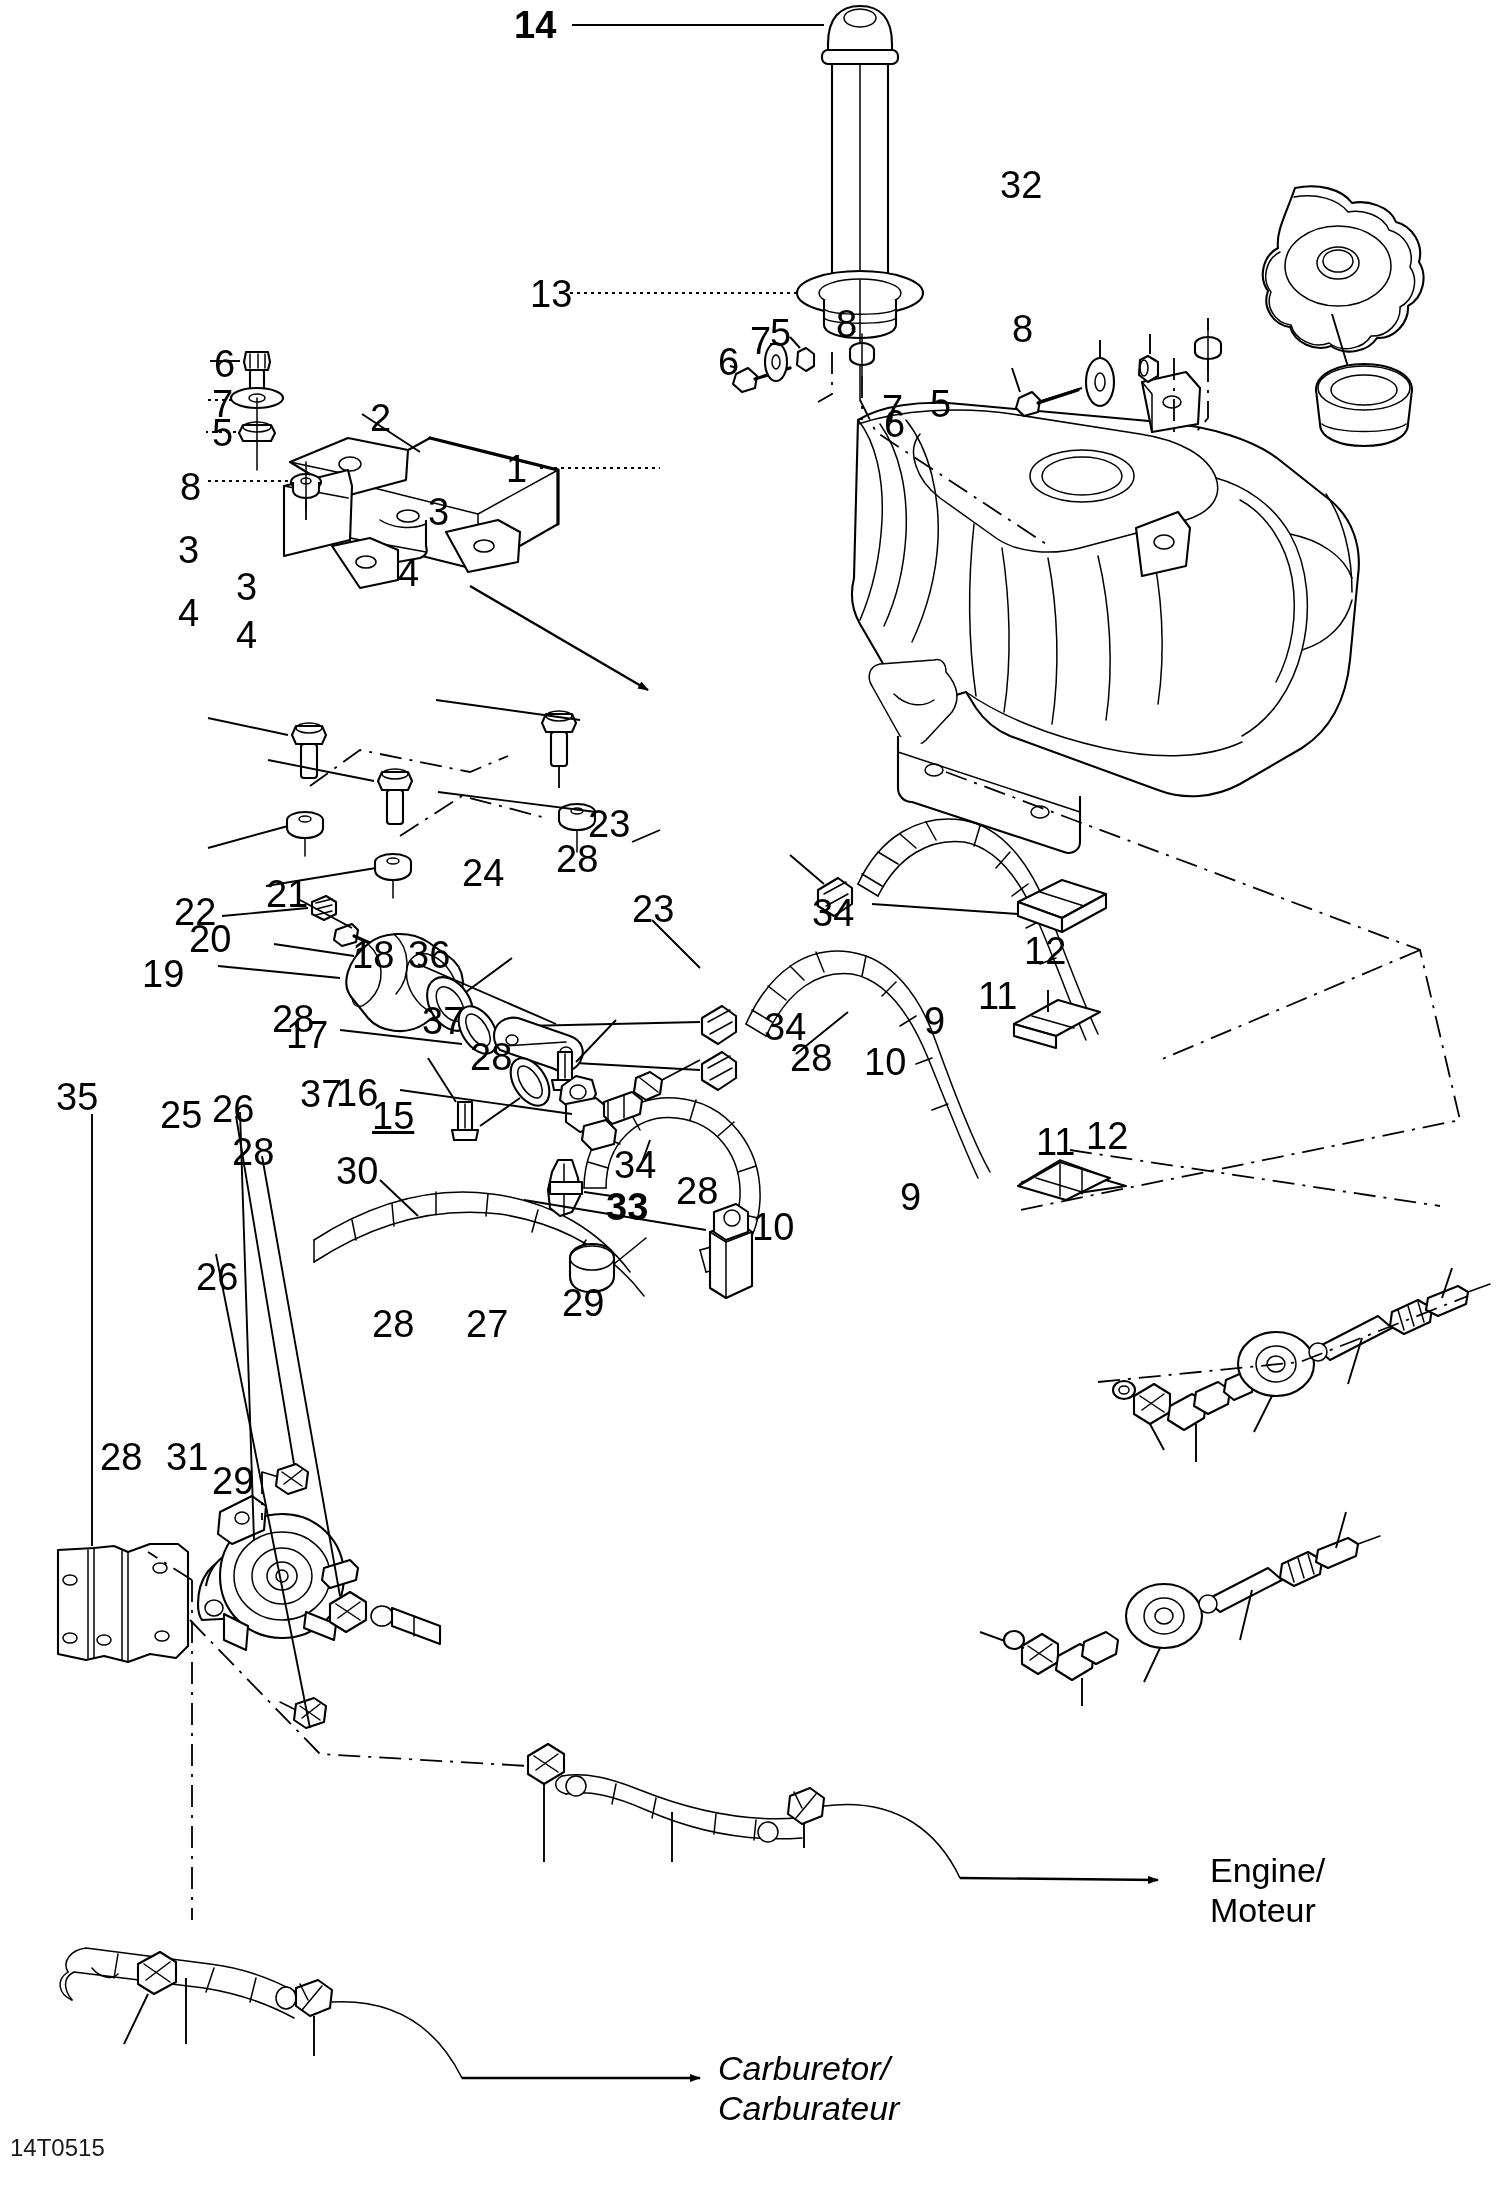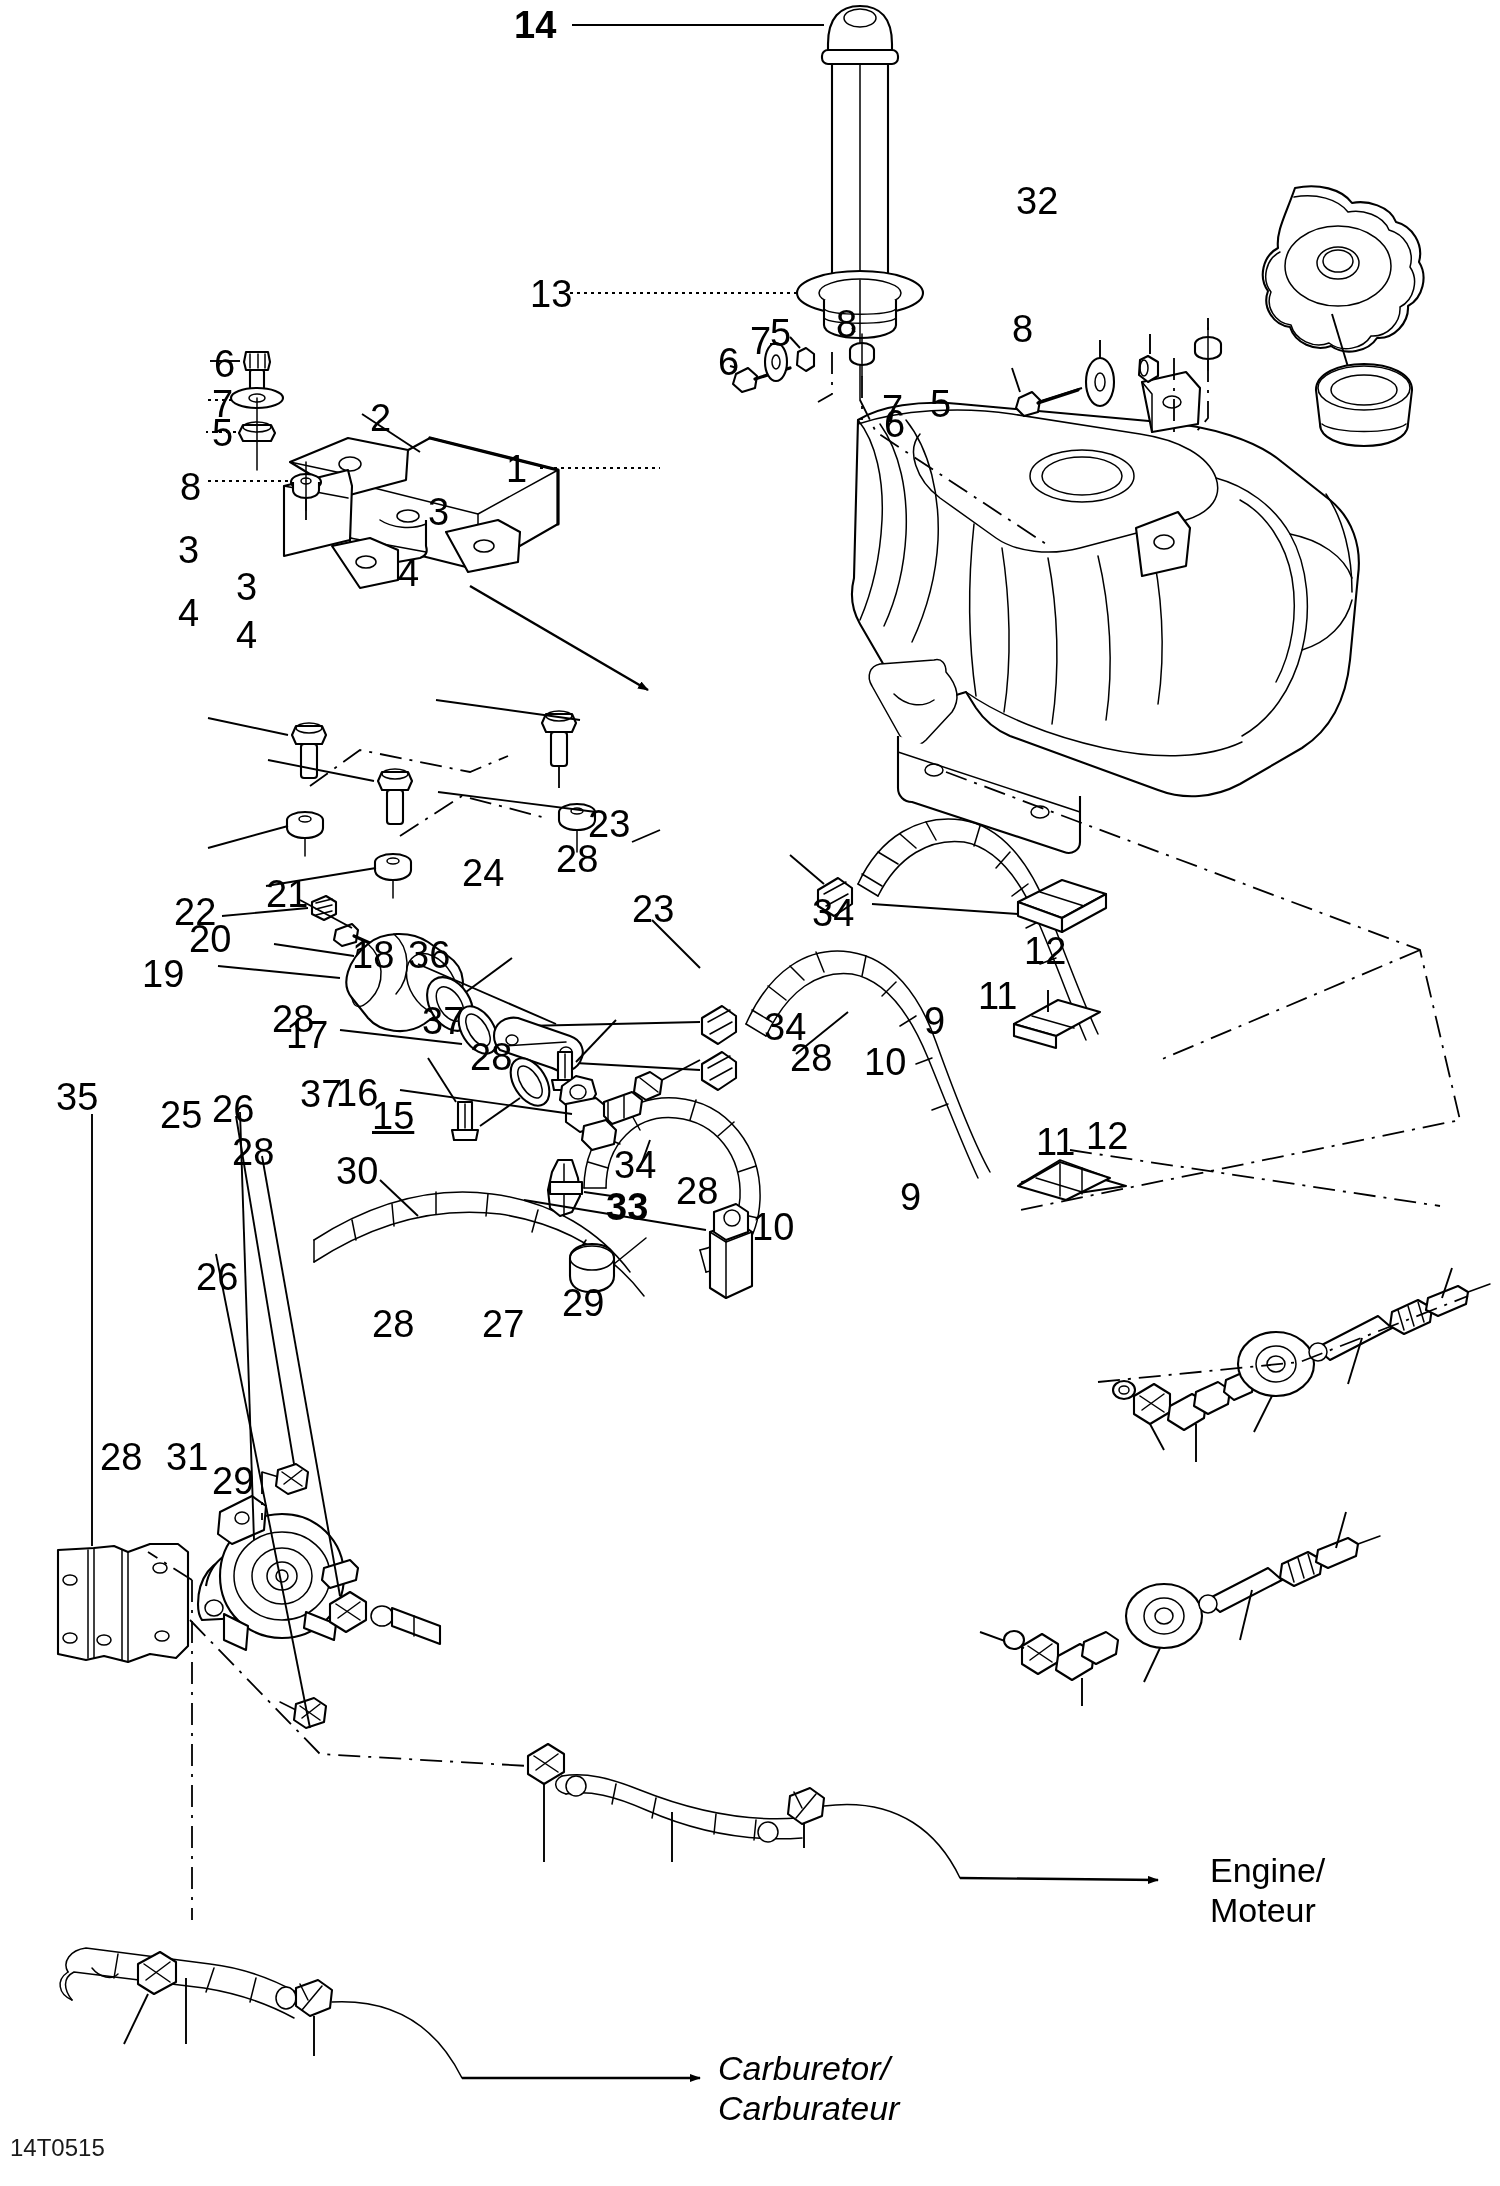--- a/index.html
+++ b/index.html
@@ -697,21 +697,21 @@
     <line class="lead" x1="314" y1="2016" x2="314" y2="2056"></line>
   </g>
 
   <path class="lnT" d="M332,2002 C406,1998 442,2038 462,2078"></path>
   <path class="flowarr" d="M462,2078 L700,2078" marker-end="url(#arrowEnd)"></path>
 
 </svg>
 
 <div id="callout-layer">
     <div class="callout" style="left: 514px; top: 6px; font-weight: bold;">14</div>
-    <div class="callout" style="left: 1000px; top: 182px; margin-left: 16px;">32</div>
+    <div class="callout" style="left: 1000px; top: 166px;">32</div>
     <div class="callout" style="left: 530px; top: 275px;">13</div>
     <div class="callout" style="left: 836px; top: 305px;">8</div>
     <div class="callout" style="left: 750px; top: 322px;">7</div>
     <div class="callout" style="left: 770px; top: 314px;">5</div>
     <div class="callout" style="left: 1012px; top: 310px;">8</div>
     <div class="callout" style="left: 718px; top: 343px;">6</div>
     <div class="callout" style="left: 214px; top: 345px;">6</div>
     <div class="callout" style="left: 882px; top: 390px;">7</div>
     <div class="callout" style="left: 930px; top: 385px;">5</div>
     <div class="callout" style="left: 884px; top: 405px;">6</div>
@@ -757,21 +757,21 @@
     <div class="callout" style="left: 1086px; top: 1117px;">12</div>
     <div class="callout" style="left: 1036px; top: 1123px;">11</div>
     <div class="callout" style="left: 900px; top: 1178px;">9</div>
     <div class="callout" style="left: 676px; top: 1172px;">28</div>
     <div class="callout" style="left: 336px; top: 1152px;">30</div>
     <div class="callout" style="left: 614px; top: 1146px;">34</div>
     <div class="callout" style="left: 606px; top: 1188px; font-weight: bold;">33</div>
     <div class="callout" style="left: 752px; top: 1208px;">10</div>
     <div class="callout" style="left: 196px; top: 1258px;">26</div>
     <div class="callout" style="left: 372px; top: 1305px;">28</div>
-    <div class="callout" style="left: 466px; top: 1305px; margin-left: 16px;">27</div>
+    <div class="callout" style="left: 466px; top: 1305px;">27</div>
     <div class="callout" style="left: 562px; top: 1284px;">29</div>
     <div class="callout" style="left: 100px; top: 1438px;">28</div>
     <div class="callout" style="left: 166px; top: 1438px;">31</div>
     <div class="callout" style="left: 212px; top: 1462px;">29</div>
   </div>
 
 <div class="flowlabel" id="lbl-engine" style="left:1185px;top:1850px;margin-left:25px;"><div>Engine/</div><div>Moteur</div></div>
 <div class="flowlabel" id="lbl-carb" style="left:718px;top:2048px;font-style:italic;"><div>Carburetor/</div><div>Carburateur</div></div>
 
 <div class="watermark" style="left:10px;top:2134px;">14T0515</div>

